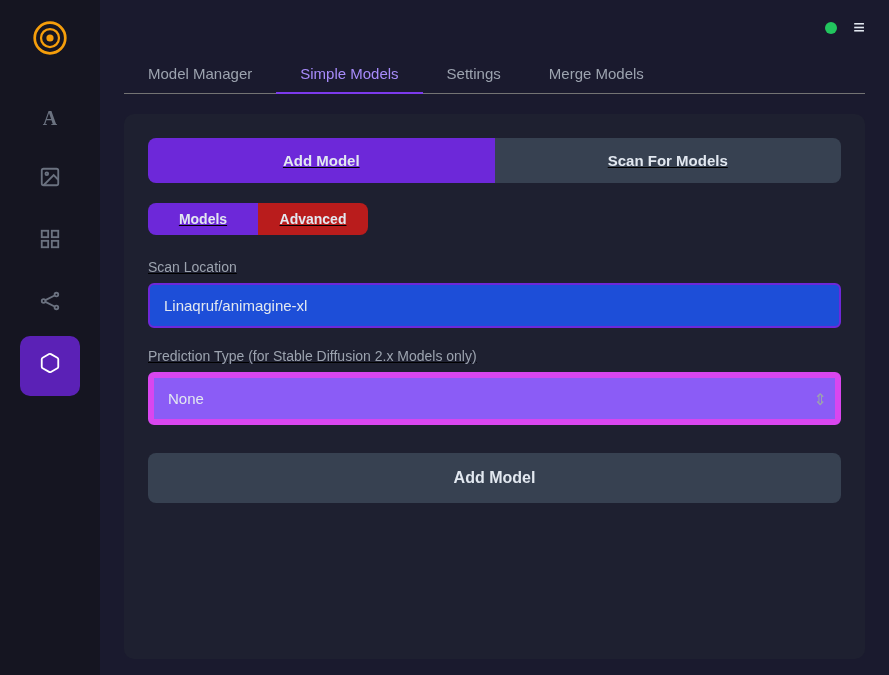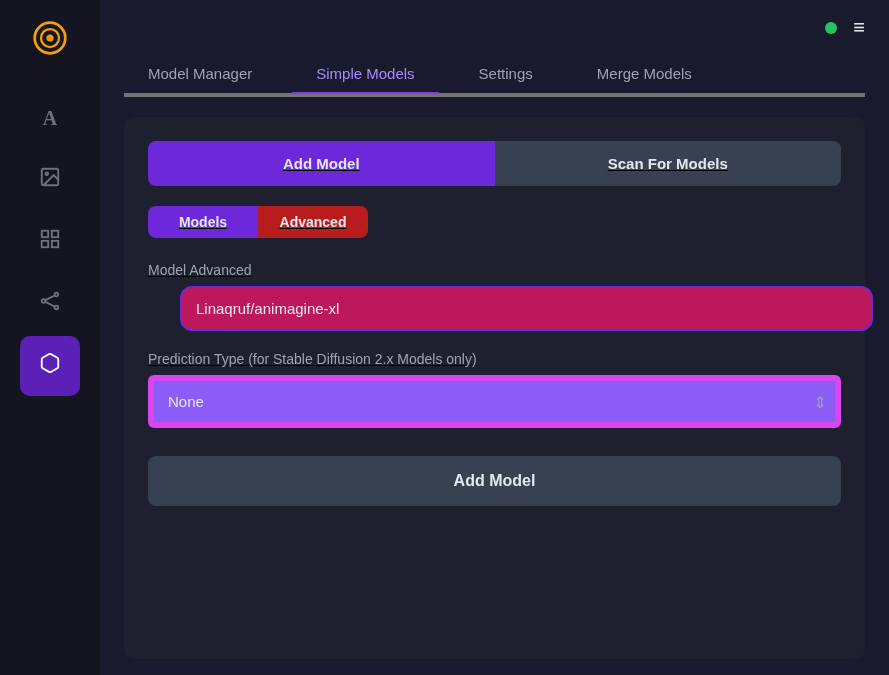--- a/index.html
+++ b/index.html
@@ -93,23 +93,23 @@
 
     .menu-icon {
       color: #e2e8f0;
       font-size: 20px;
       cursor: pointer;
     }
 
     
     .tabs {
       display: flex;
-      border-bottom: 4px solid #737373;
+      border-bottom: 1px solid #737373;
       margin-bottom: 20px;
-      gap: 16px;
+      gap: 0;
     }
 
     .tab {
       padding: 10px 24px;
       font-size: 15px;
       cursor: pointer;
       color: #9ca3af;
       border-bottom: 2px solid transparent;
       margin-bottom: -1px;
       white-space: nowrap;
@@ -191,28 +191,27 @@
 
     .form-label {
       display: block;
       font-size: 14px;
       color: #9ca3af;
       margin-bottom: 8px;
     }
 
     .form-input {
       width: 100%;
-      background: #be185d;
+      background: #1d4ed8;
       border: 2px solid #6d28d9;
-      border-radius: 12px;
+      border-radius: 6px;
       padding: 12px 14px;
       font-size: 15px;
       color: #e2e8f0;
       outline: none;
-      margin-left: 32px;
     }
 
     .form-select-wrap {
       position: relative;
     }
 
     .form-select {
       width: 100%;
       background: #8b5cf6;
       border: 6px solid #d946ef;
@@ -344,21 +343,21 @@
     </div>
 
     
     <div class="sub-toggle">
       <button class="sub-btn active">Models</button>
       <button class="sub-btn inactive">Advanced</button>
     </div>
 
     
     <div class="form-group">
-      <label class="form-label">Model Advanced</label>
+      <label class="form-label">Scan Location</label>
       <input class="form-input" type="text" value="Linaqruf/animagine-xl" style="">
     </div>
 
     
     <div class="form-group">
       <label class="form-label">Prediction Type (for Stable Diffusion 2.x Models only)</label>
       <div class="form-select-wrap">
         <select class="form-select">
           <option>None</option>
           <option>epsilon</option>

